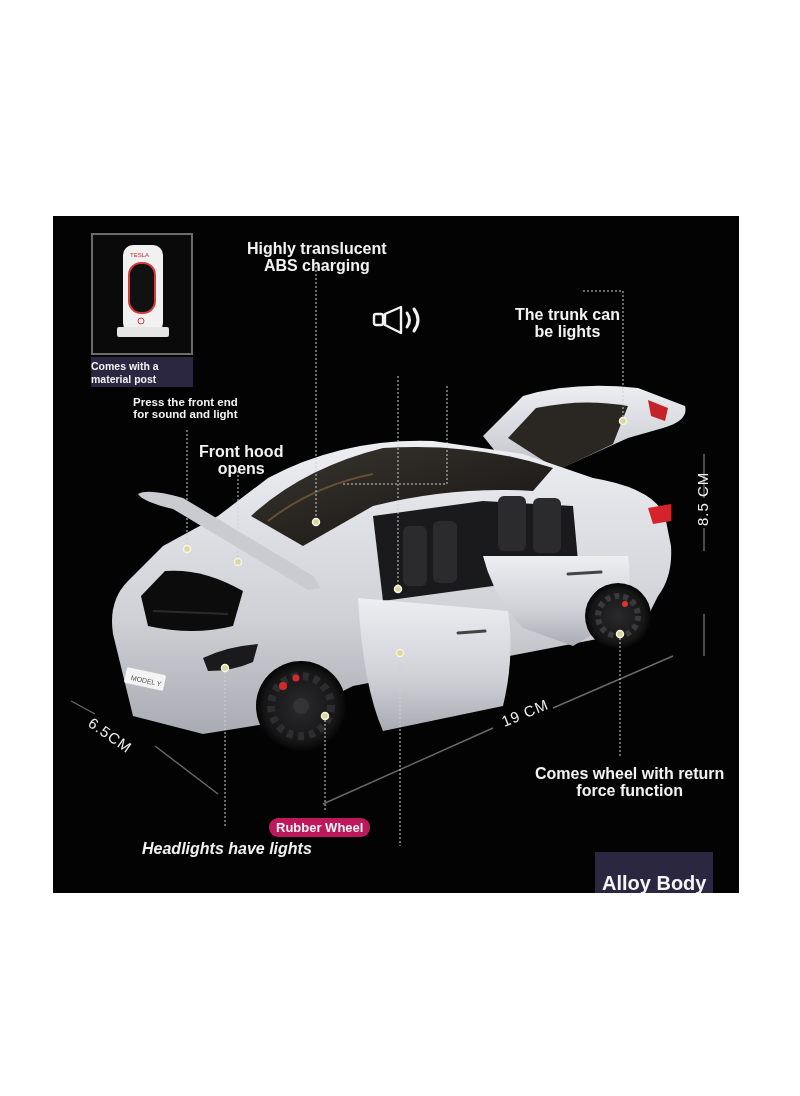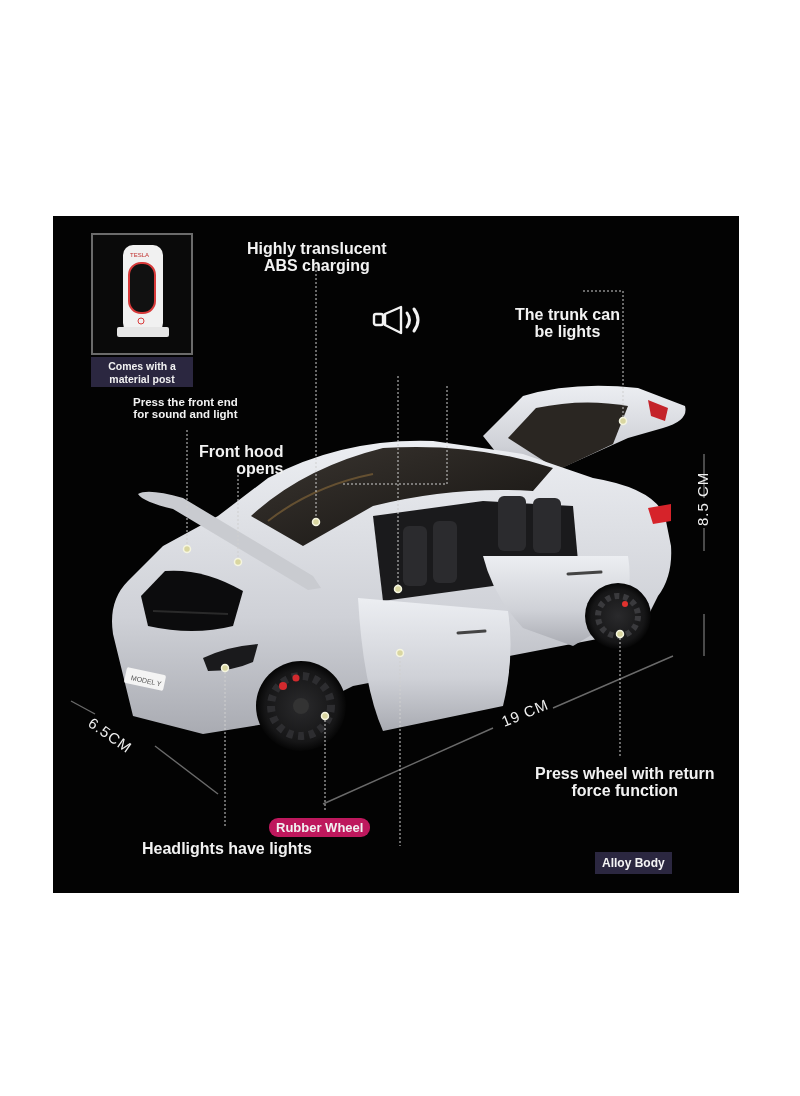--- a/index.html
+++ b/index.html
@@ -11,25 +11,25 @@
   .lbl { position:absolute; color:#f2f2f2; font-weight:bold; text-align:center;
          line-height:1.05; white-space:nowrap; }
   .lbl span { display:block; }
   .sm { font-size:11.5px; }
   .md { font-size:16px; }
   .dim { position:absolute; color:#f0f0f0; font-size:15px; letter-spacing:1px; white-space:nowrap; }
   .inset { position:absolute; left:38px; top:17px; width:102px; height:122px;
            border:2px solid #6b6b6b; background:#0a0a0a; box-sizing:border-box; }
   .caption { position:absolute; left:38px; top:141px; width:102px; height:30px;
              background:#2b2740; color:#f1f1f1; font-size:10.5px; font-weight:bold;
-             text-align:center; line-height:13px; padding-top:3px; box-sizing:border-box; }
+             text-align:left; line-height:13px; padding-top:3px; box-sizing:border-box; }
   .pill { position:absolute; background:#be185d; color:#f1f1f1; font-weight:bold;
           font-size:13px; border-radius:9px; padding:2px 7px; }
   .tag { position:absolute; background:#2b2740; color:#f5f5f5; font-weight:bold;
-         font-size:12px; padding:4px 7px; }
+         font-size:20px; padding:20px 7px; }
 </style>
 </head>
 <body>
 
 <div class="panel">
 
   <svg class="art" viewBox="0 0 686 677">
     <defs>
       <linearGradient id="body" x1="0" y1="0" x2="0" y2="1">
         <stop offset="0" stop-color="#eceef2"></stop>
@@ -153,29 +153,29 @@
       <span>ABS charging</span>
   </div>
   <div class="lbl md" style="left:462px;top:55px;margin-top:36px;">
     <span>The trunk can</span>
       <span>be lights</span>
   </div>
   <div class="lbl sm" style="left:80px;top:180px;">
     <span>Press the front end</span>
       <span>for sound and light</span>
   </div>
-  <div class="lbl md" style="left:146px;top:228px;text-align:right;">
+  <div class="lbl md" style="left:146px;top:228px;">
     <span>Front hood</span>
       <span>opens</span>
   </div>
   <div class="lbl md" style="left:482px;top:550px;">
-    <span>Press wheel with return</span>
+    <span>Comes wheel with return</span>
       <span>force function</span>
   </div>
-  <div class="lbl md" style="left:89px;top:625px;">
+  <div class="lbl md" style="left:89px;top:625px;font-style:italic;">
     <span>Headlights have lights</span>
   </div>
 
   <div class="pill" style="left:216px;top:602px;">Rubber Wheel</div>
   <div class="tag" style="left:542px;top:636px;">Alloy Body</div>
 
   <div class="dim" style="left:42px;top:498px;transform:rotate(35deg);transform-origin:left top;">6.5CM</div>
   <div class="dim" style="left:446px;top:498px;transform:rotate(-22deg);transform-origin:left top;">19 CM</div>
   <div class="dim" style="left:641px;top:310px;transform:rotate(-90deg);transform-origin:left top;">8.5 CM</div>
 </div>

